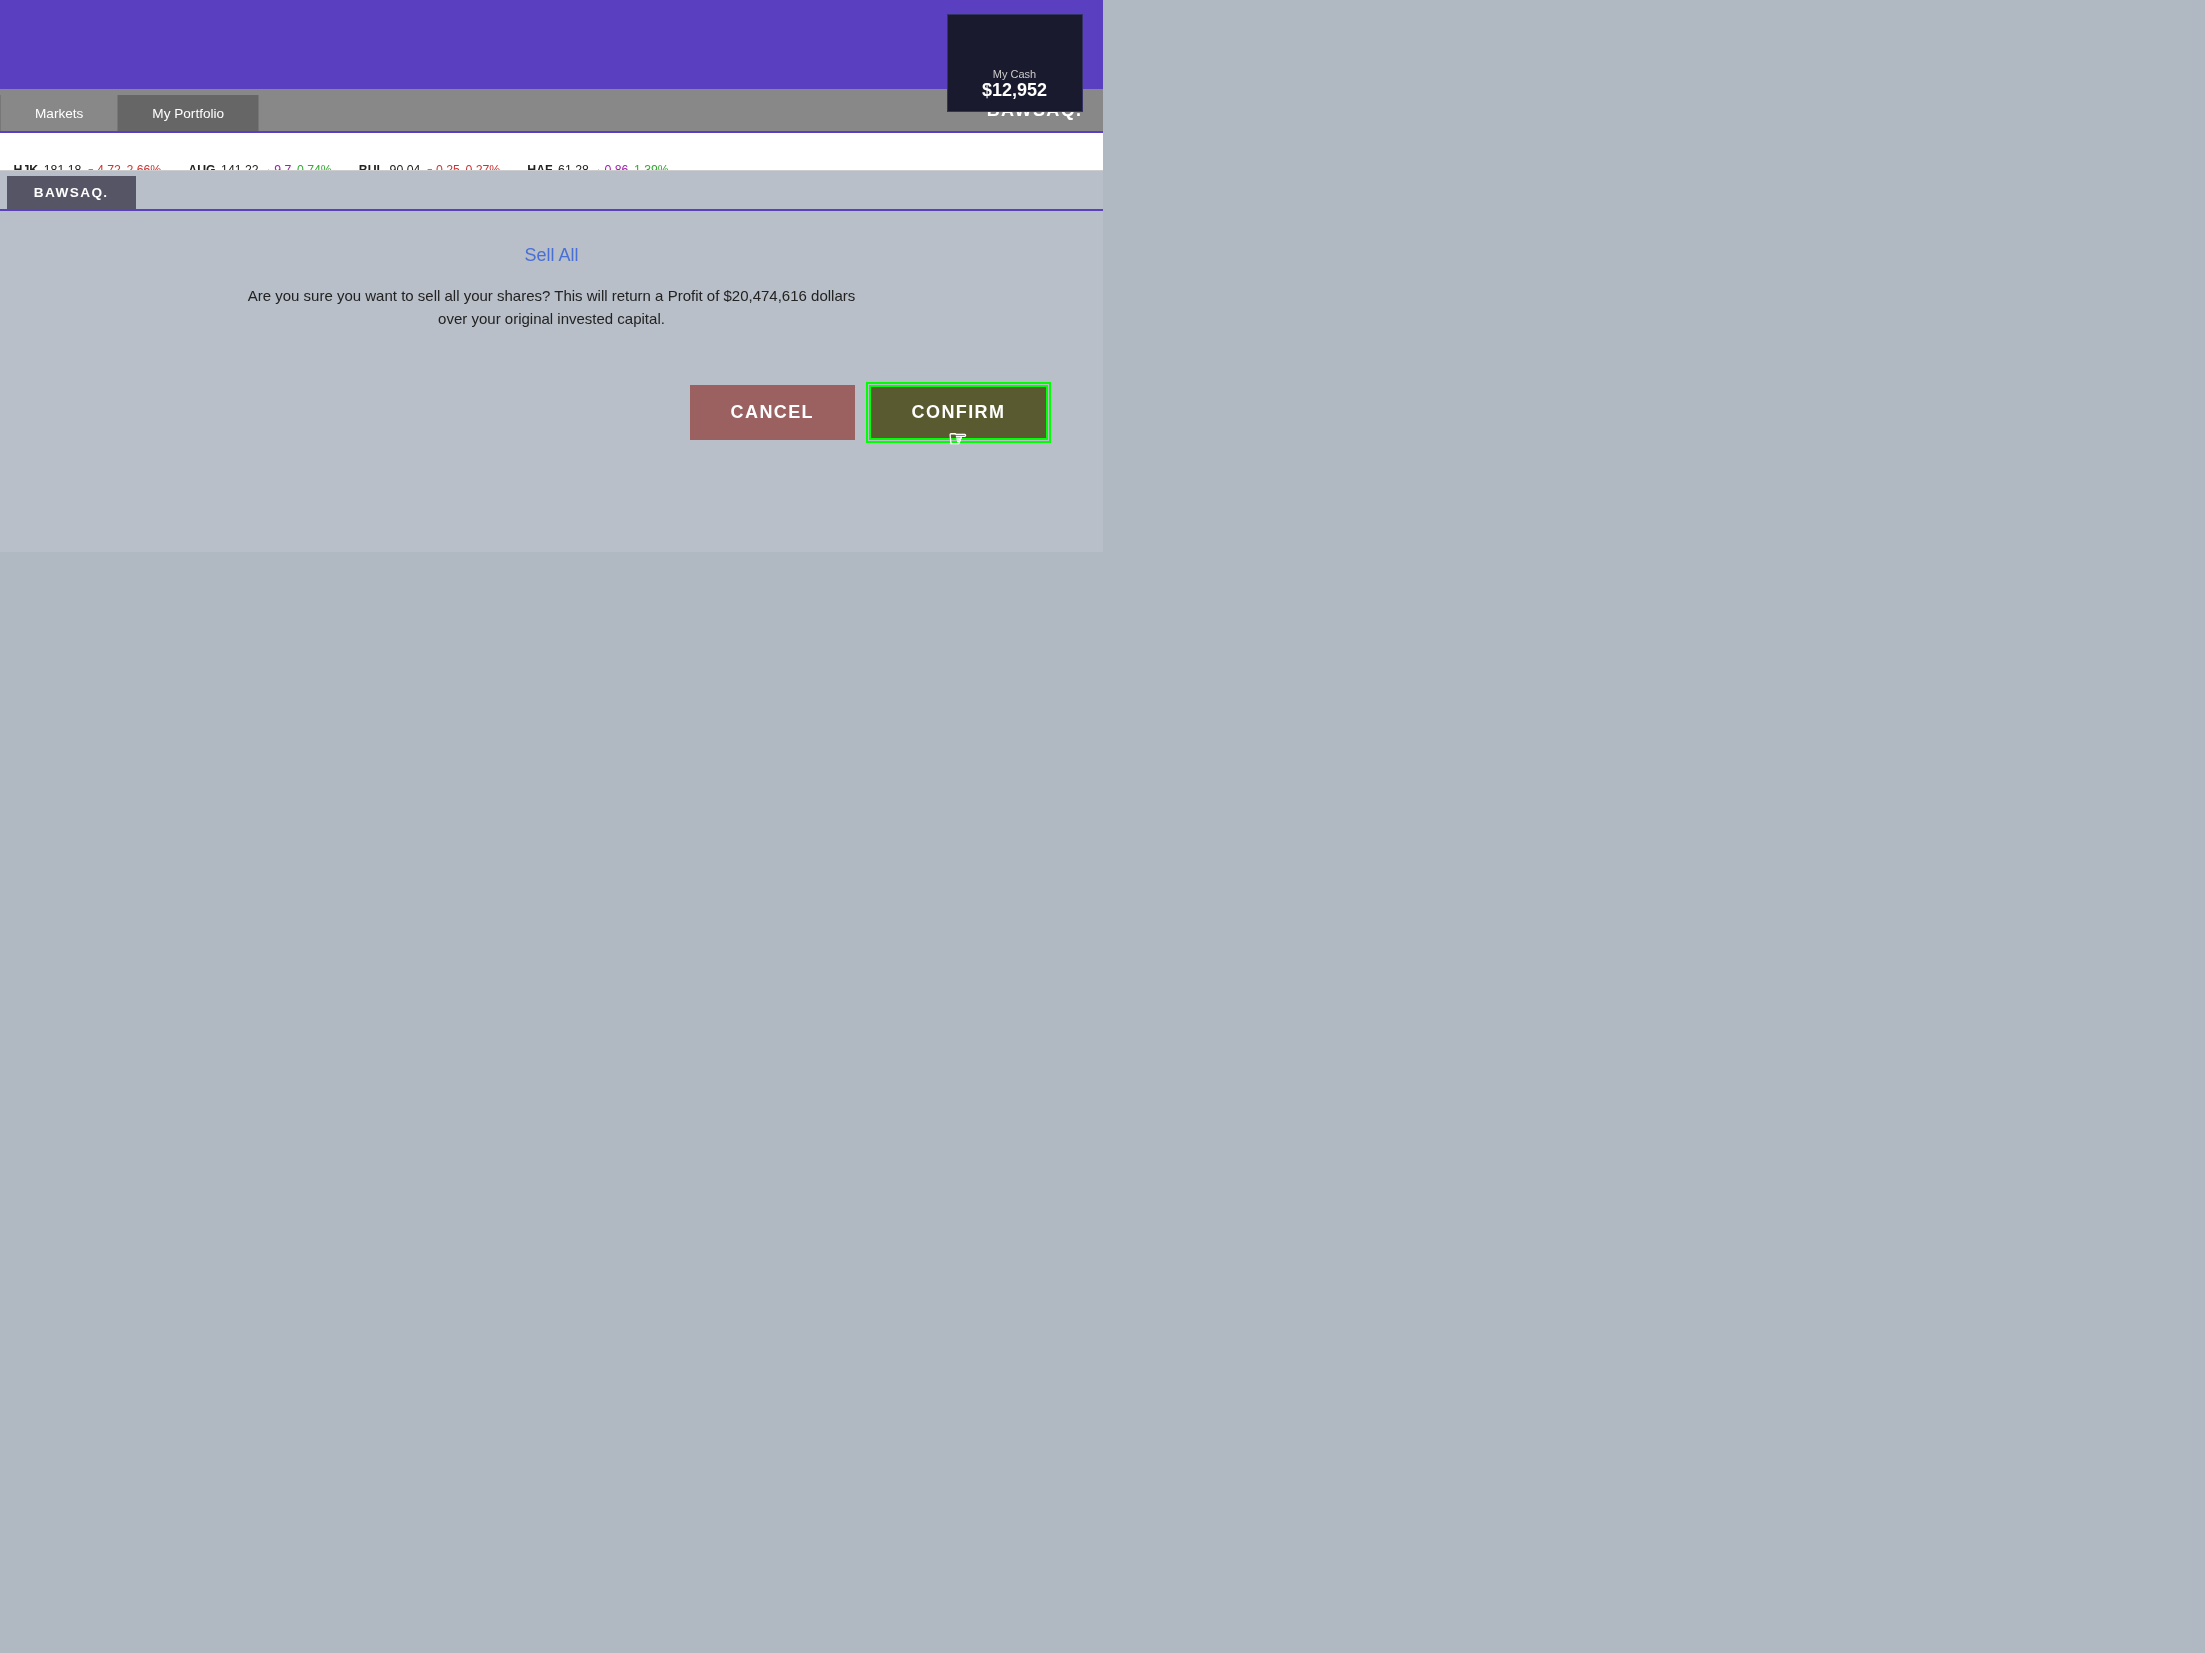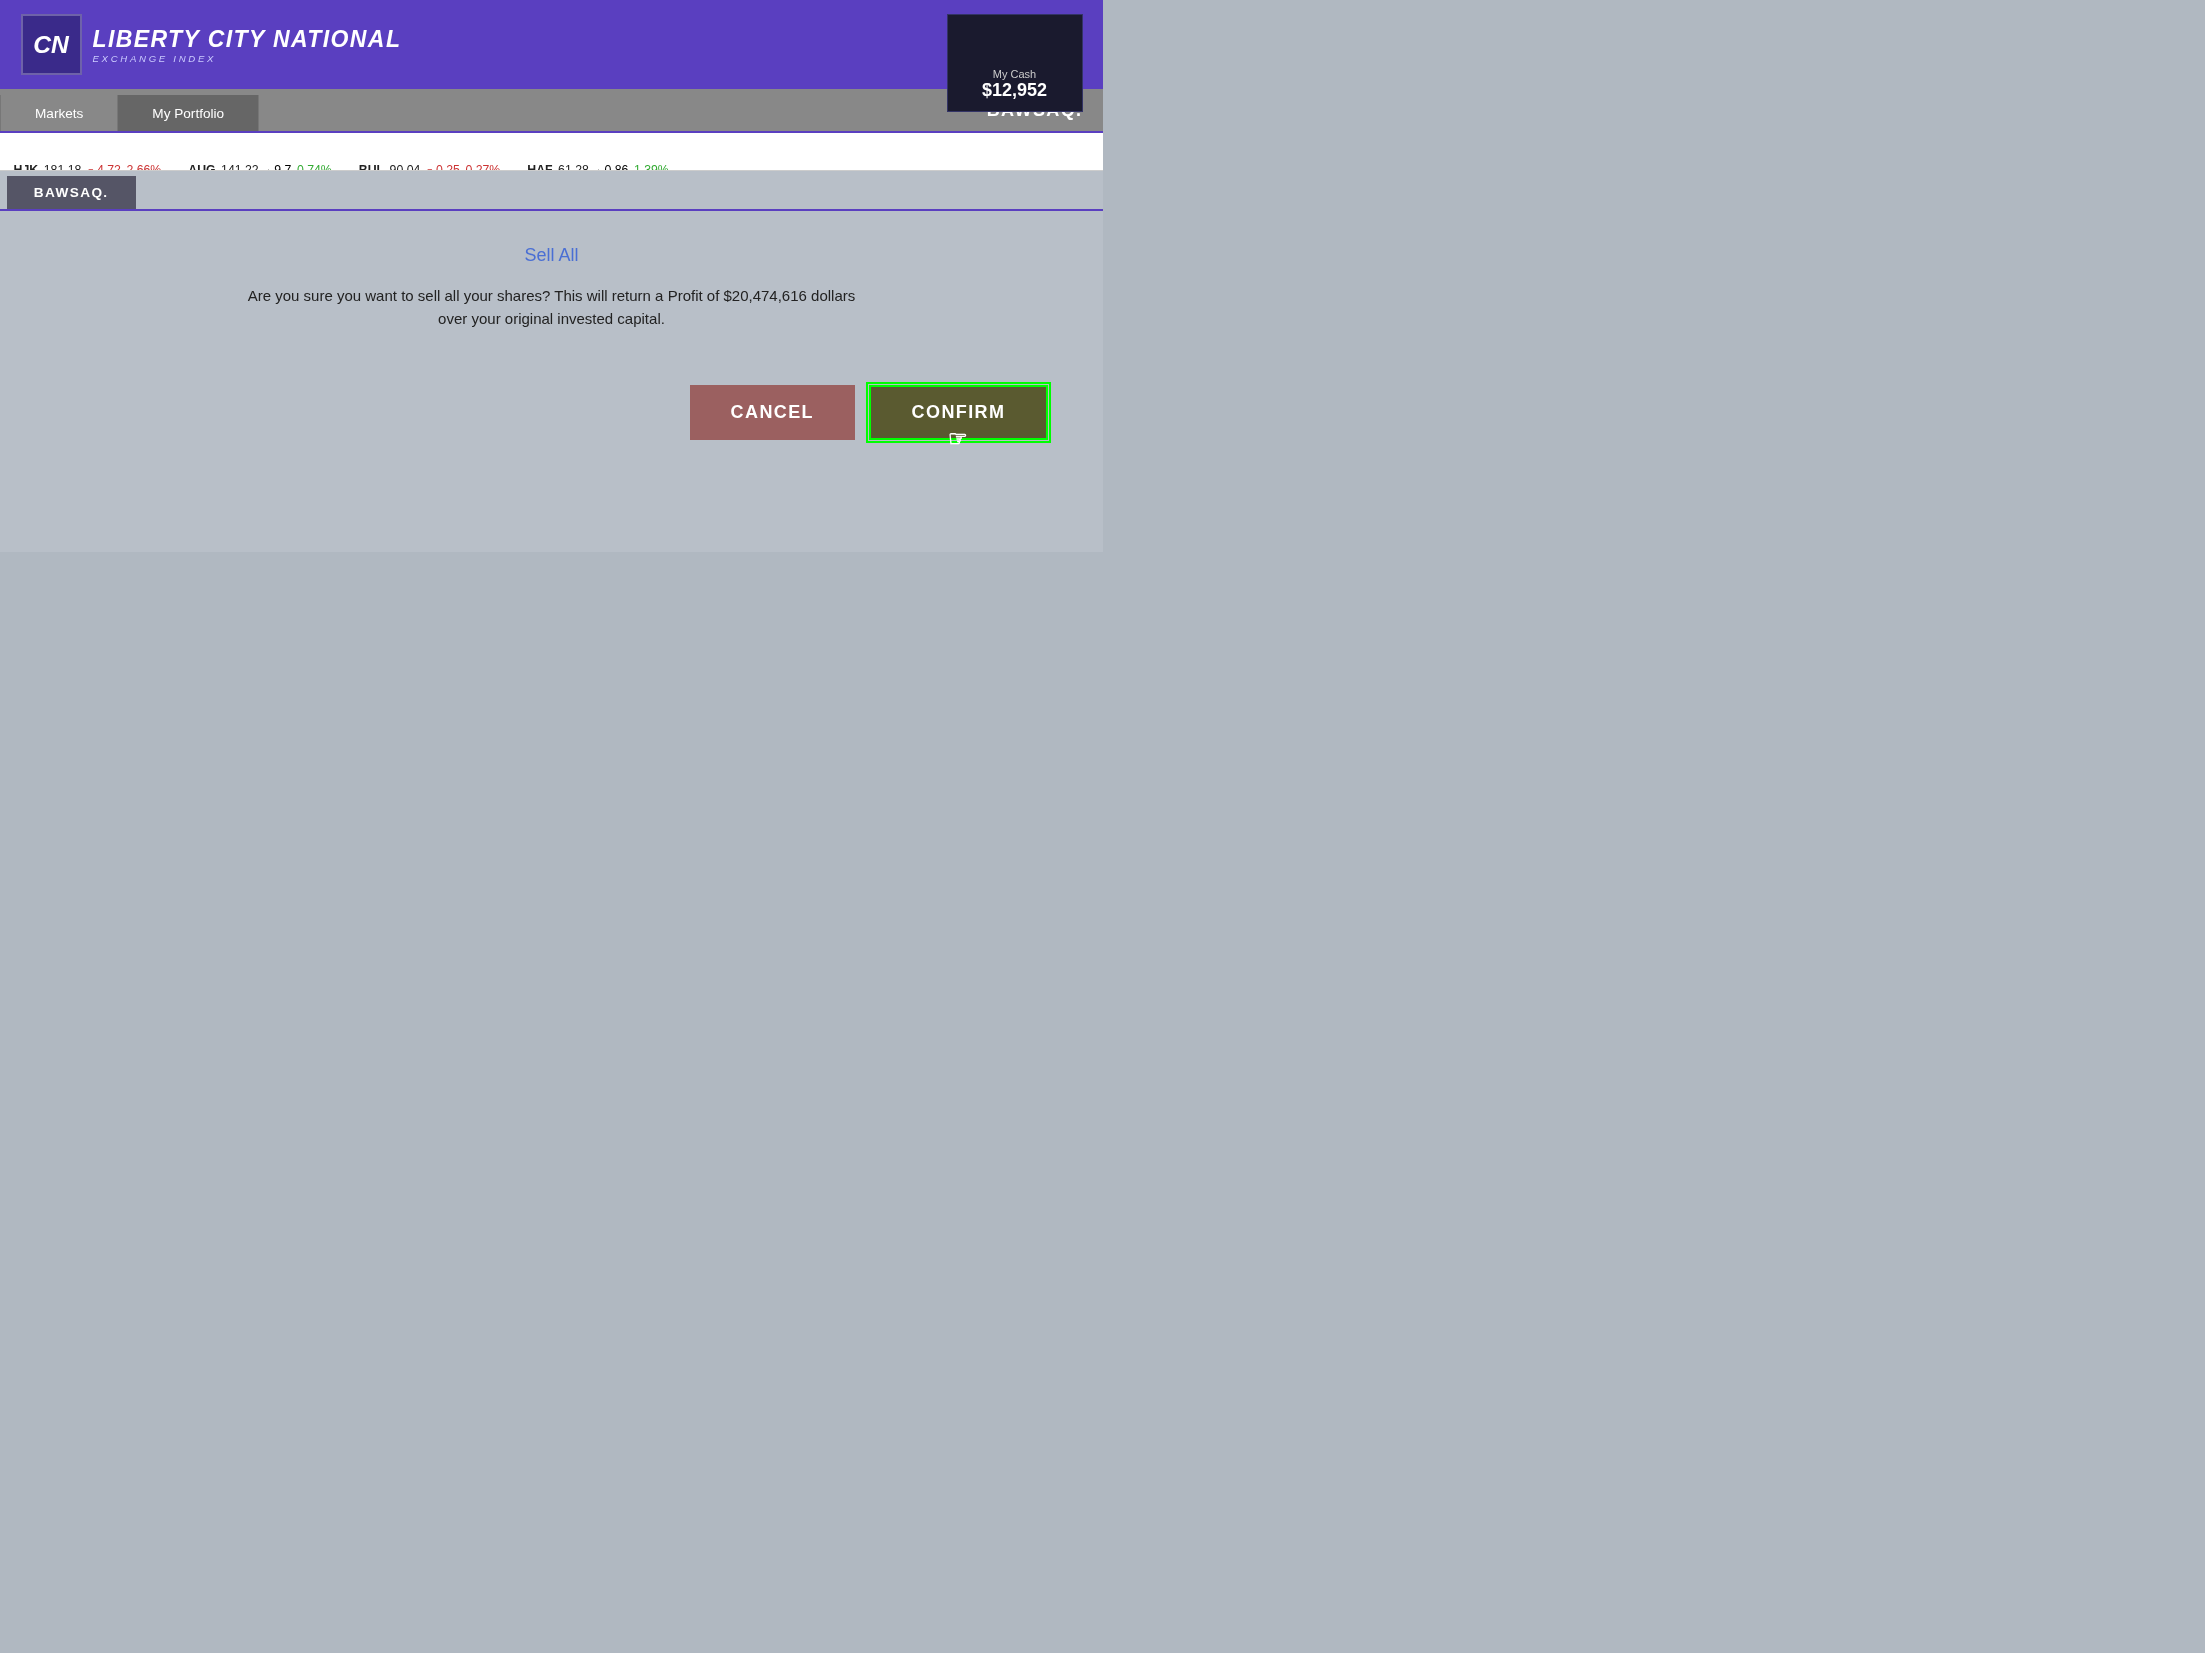--- a/index.html
+++ b/index.html
@@ -154,21 +154,21 @@
       color: #222222;
     }
 
     .ticker-change {
       display: flex;
       align-items: center;
       gap: 2px;
     }
 
     .ticker-change.down { color: #cc3333; }
-    .ticker-change.up { color: #000000; }
+    .ticker-change.up { color: #a21caf; }
 
     .ticker-pct.down { color: #cc3333; }
     .ticker-pct.up { color: #33aa33; }
 
     .arrow-up::before { content: '▲'; font-size: 8.2px; }
     .arrow-down::before { content: '▼'; font-size: 8.2px; }
 
     
     .content-area {
       background: #b8bfc8;
@@ -263,29 +263,20 @@
       left: 50%;
       transform: translateX(-50%);
       font-size: 22px;
       color: #ffffff;
     }
   </style>
 </head>
 <body>
 
 <div class="header">
-  <div class="logo-area">
-    <div class="logo-box">
-      <span>CN</span>
-    </div>
-    <div class="brand-text">
-      <span class="brand-name">LIBERTY CITY NATIONAL</span>
-      <span class="brand-sub">EXCHANGE INDEX</span>
-    </div>
-  </div>
   <div class="cash-box">
     <div class="cash-label">My Cash</div>
     <div class="cash-amount">$12,952</div>
   </div>
 </div>
 
 <div class="nav-bar">
   <div class="nav-tab">
     <span>Markets</span>
   </div>

